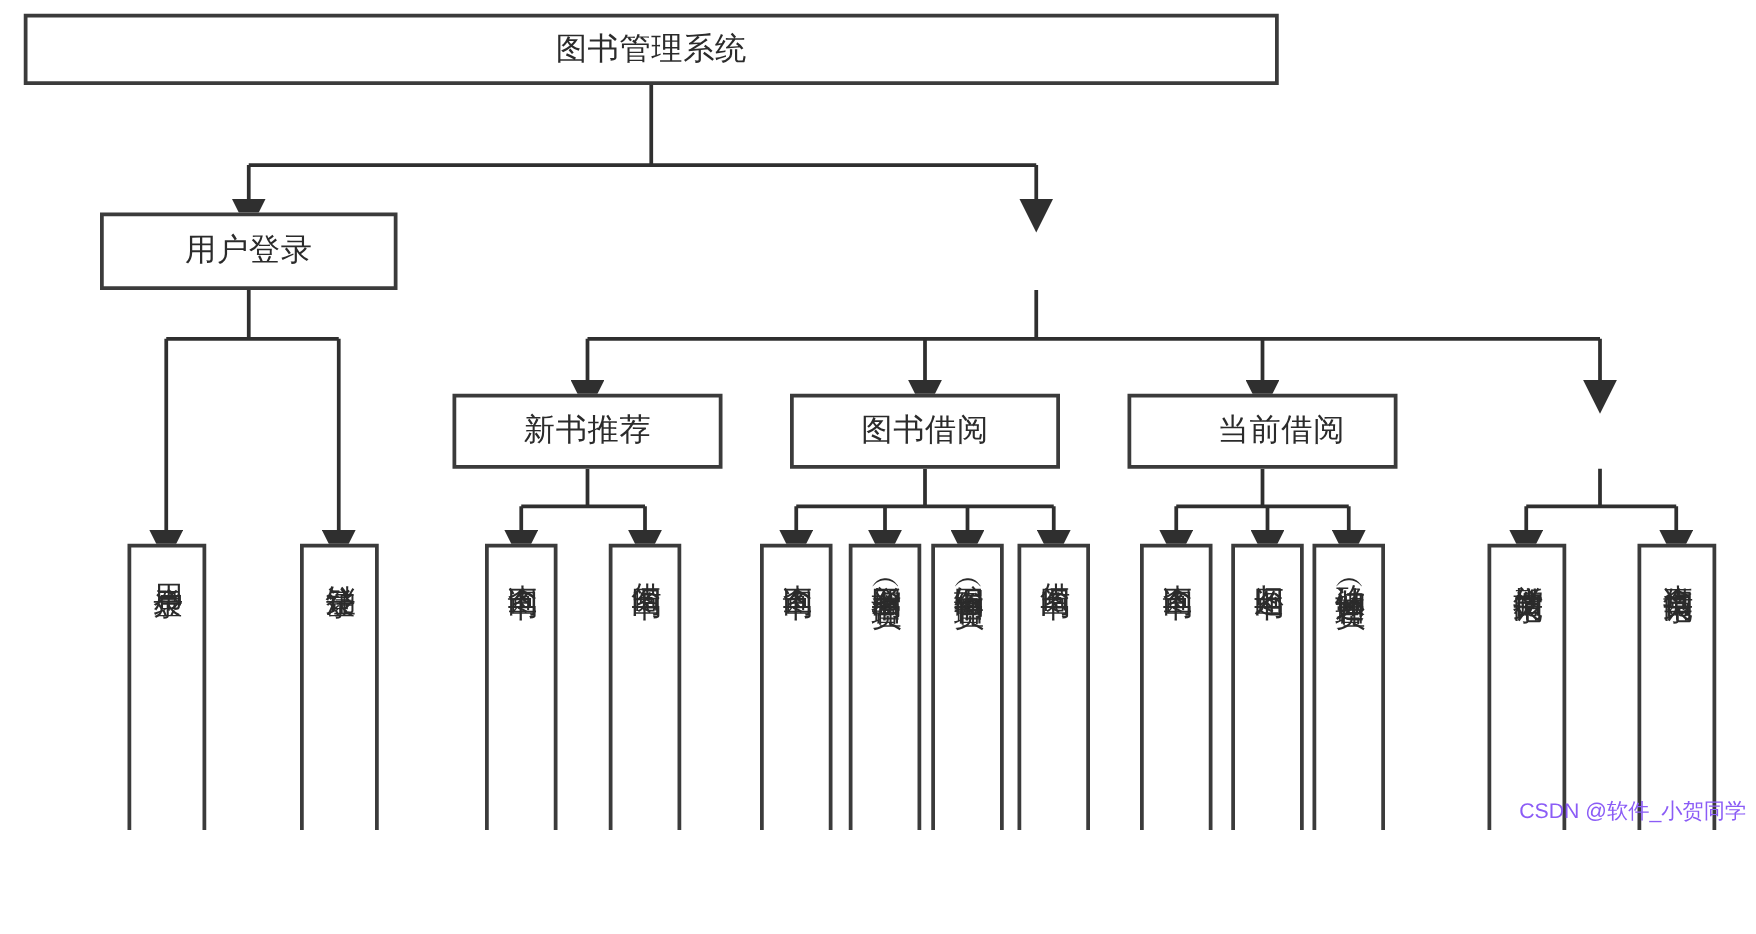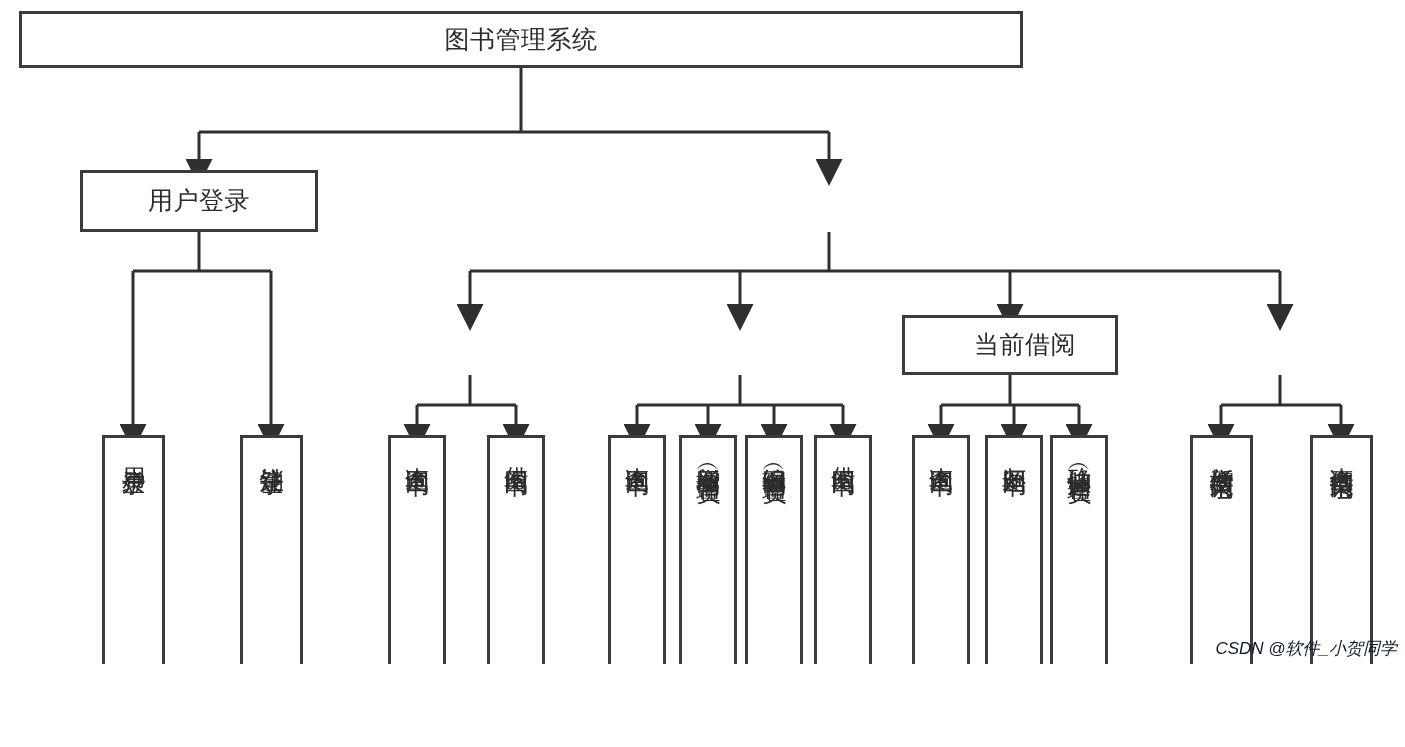--- a/index.html
+++ b/index.html
@@ -63,25 +63,24 @@
     white-space: pre-line;
     letter-spacing: 2px;
     max-height: 100%;
     text-align: center;
   }
   .watermark {
     position: absolute;
     right: 8px;
     bottom: 4px;
     font-size: 17px;
-    color: #0f172a;
+    color: #8b5cf6;
     z-index: 5;
     white-space: nowrap;
     pointer-events: none;
-    font-style: italic;
   }
 </style>
 </head>
 <body>
 
 <div id="diagram-root">
 
   <svg class="connectors" viewBox="0 0 1405 747" xmlns="http://www.w3.org/2000/svg">
     <defs>
       <marker id="arrowhead" markerWidth="9" markerHeight="9" refX="1" refY="4.5" orient="auto" markerUnits="strokeWidth">
@@ -135,20 +134,26 @@
   </svg>
 
   <div class="node horiz root" style="left:19px; top:11px; width:1004px; height:57px;">
     <span class="node-label">图书管理系统</span>
   </div>
 
   <div class="node horiz" style="left:80px; top:170px; width:238px; height:62px;">
     <span class="node-label">用户登录</span>
   </div>
 
+  <div class="node horiz" style="left:362px; top:315px; width:216px; height:60px;">
+    <span class="node-label">新书推荐</span>
+  </div>
+  <div class="node horiz" style="left:632px; top:315px; width:216px; height:60px;">
+    <span class="node-label">图书借阅</span>
+  </div>
   <div class="node horiz" style="left:902px; top:315px; width:216px; height:60px;padding-left:30px;">
     <span class="node-label">当前借阅</span>
   </div>
 
   <div class="node vert" style="left:102px; top:435px; width:63px; height:299px;">
     <span class="node-label">用户登录</span>
   </div>
   <div class="node vert" style="left:240px; top:435px; width:63px; height:299px;">
     <span class="node-label">注销登录</span>
   </div>

